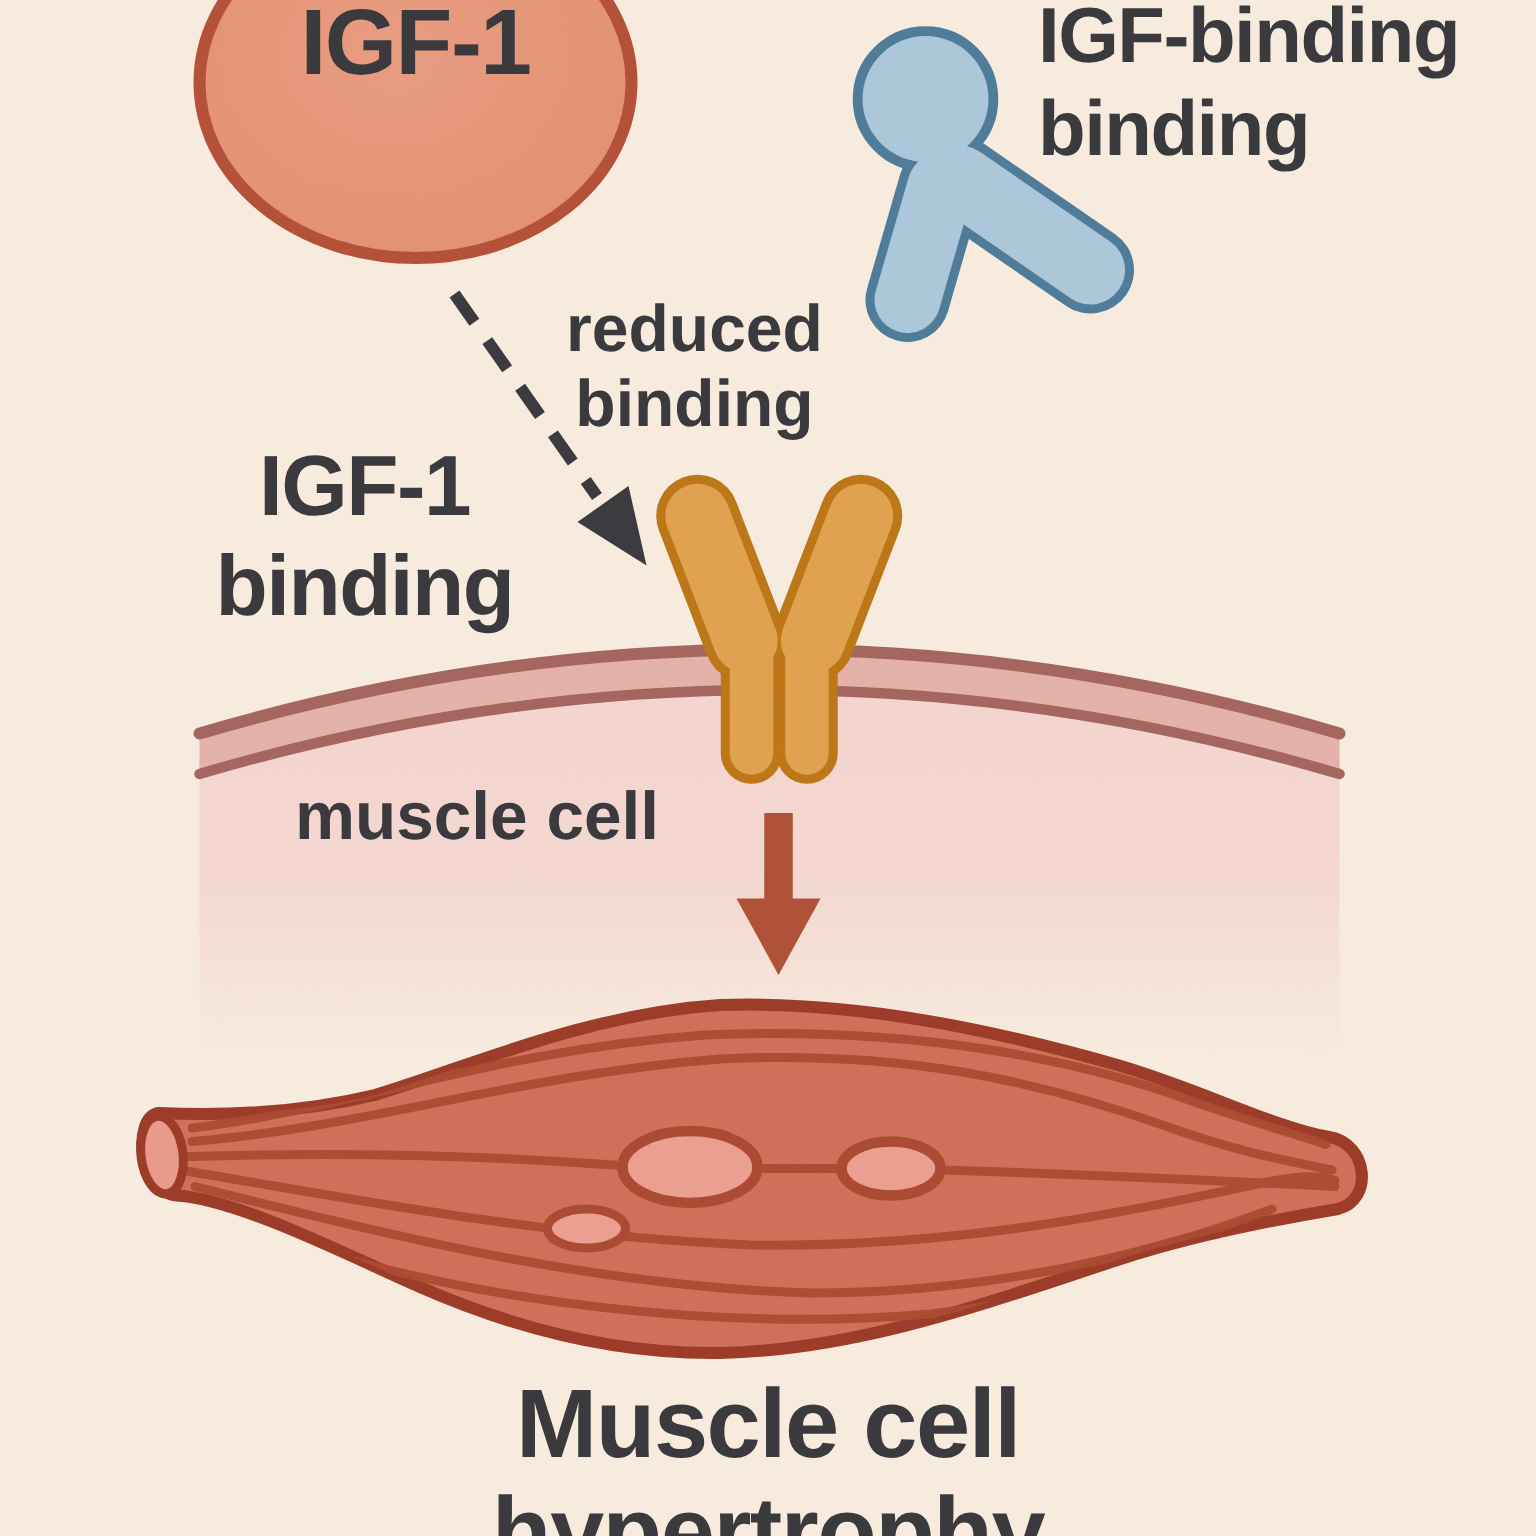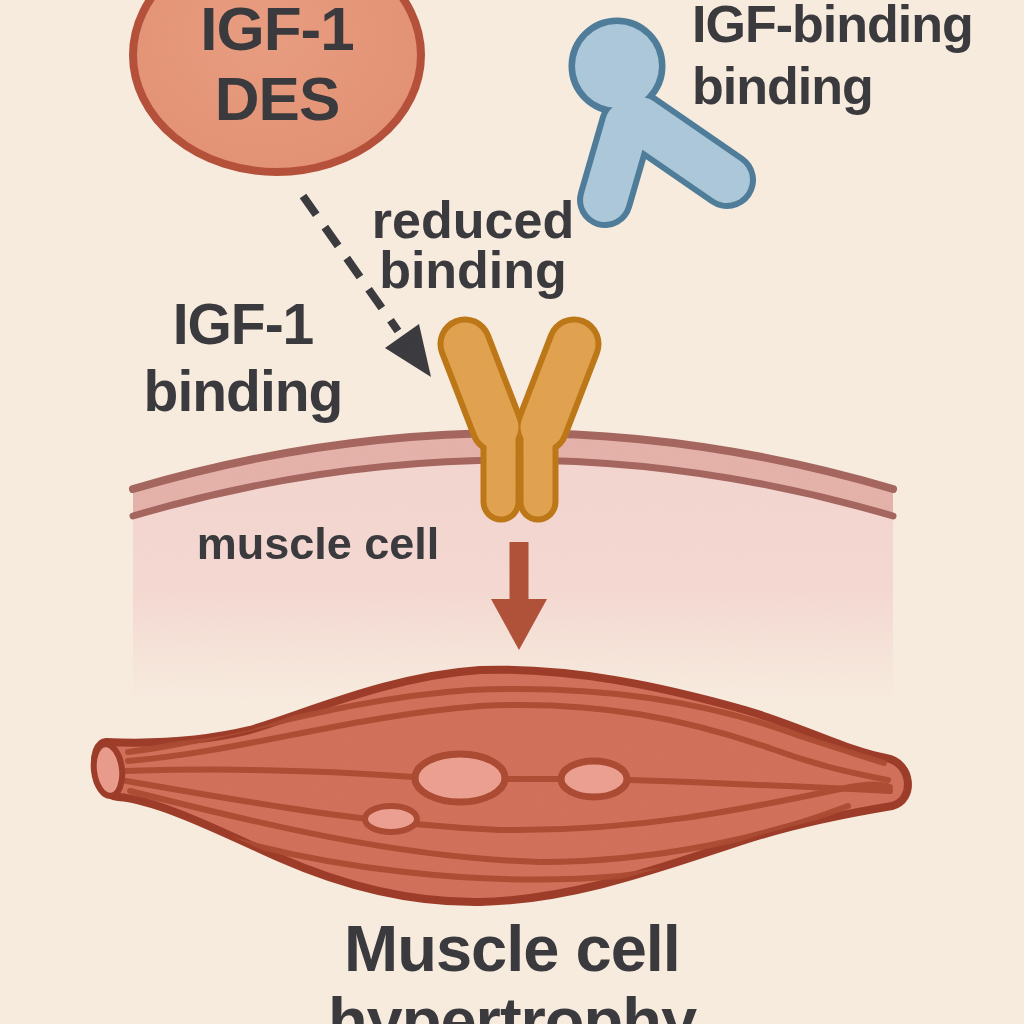--- a/index.html
+++ b/index.html
@@ -14,21 +14,21 @@
   .grain{position:absolute;inset:0;z-index:6;pointer-events:none;opacity:.45;}
   .lbl{
     position:absolute;z-index:4;
     color:var(--ink,#39393d);
     font-weight:700;
     letter-spacing:-1px;
     white-space:nowrap;
   }
   .lbl-ligand{left:277px;top:-6px;transform:translateX(-50%);font-size:62px;line-height:70px;text-align:center;}
   .lbl-bp{left:692px;top:-7px;font-size:52px;line-height:62px;text-align:left;}
-  .lbl-reduced{left:473px;top:195px;transform:translateX(-50%);font-size:52px;line-height:50px;text-align:center;letter-spacing:0;}
+  .lbl-reduced{left:463px;top:195px;transform:translateX(-50%);font-size:44px;line-height:50px;text-align:center;letter-spacing:0;}
   .lbl-receptor{left:243px;top:291px;transform:translateX(-50%);font-size:57px;line-height:67px;text-align:center;}
   .lbl-cell{left:318px;top:520px;transform:translateX(-50%);font-size:45px;line-height:48px;letter-spacing:0;}
   .lbl-caption{left:512px;top:913px;transform:translateX(-50%);font-size:65px;line-height:72px;text-align:center;}
 </style>
 </head>
 <body>
 
 <div class="stage">
 
   <svg class="art" viewBox="0 0 1024 1024" width="1024" height="1024">
@@ -115,21 +115,20 @@
       </g>
       <ellipse cx="108" cy="770" rx="14" ry="26" transform="rotate(-7 108 770)" style="fill:var(--cut-face,#e99a8b);stroke:var(--muscle-edge,#9c3b28)" stroke-width="6"></ellipse>
       <ellipse cx="460" cy="778" rx="45" ry="24" style="fill:var(--nucleus-fill,#ec9f90);stroke:var(--striation,#ab4a32)" stroke-width="7"></ellipse>
       <ellipse cx="594" cy="779" rx="33" ry="18" style="fill:var(--nucleus-fill,#ec9f90);stroke:var(--striation,#ab4a32)" stroke-width="7"></ellipse>
       <ellipse cx="391" cy="819" rx="26" ry="13" style="fill:var(--nucleus-fill,#ec9f90);stroke:var(--striation,#ab4a32)" stroke-width="6"></ellipse>
     </g>
   </svg>
 
   <div class="lbl lbl-ligand">
     <div>IGF-1</div>
-    <div>DES</div>
   </div>
 
   <div class="lbl lbl-bp">
     <div>IGF-binding</div>
     <div>binding</div>
   </div>
 
   <div class="lbl lbl-reduced">
     <div>reduced</div>
     <div>binding</div>

